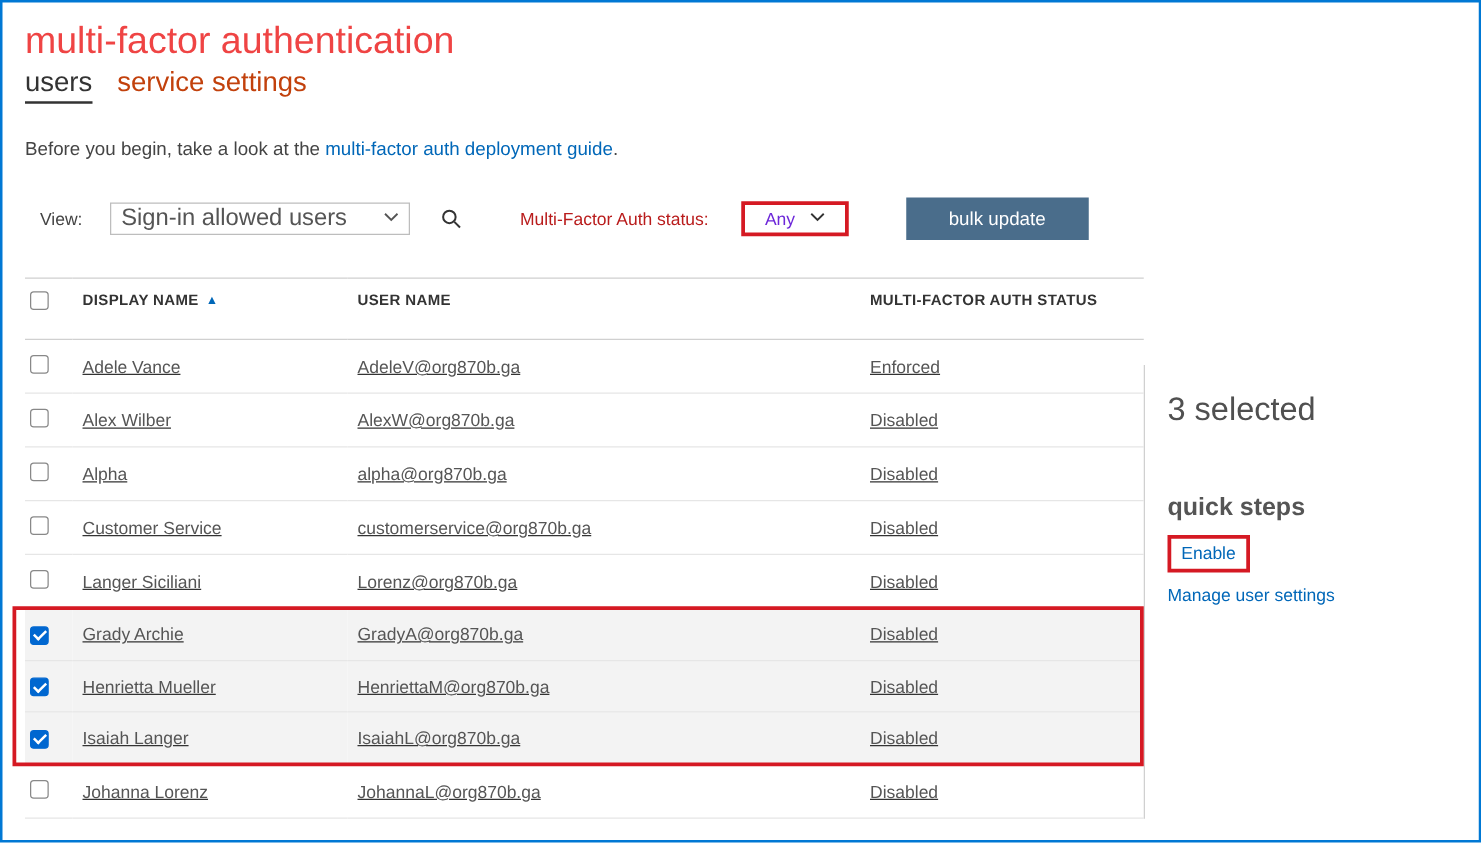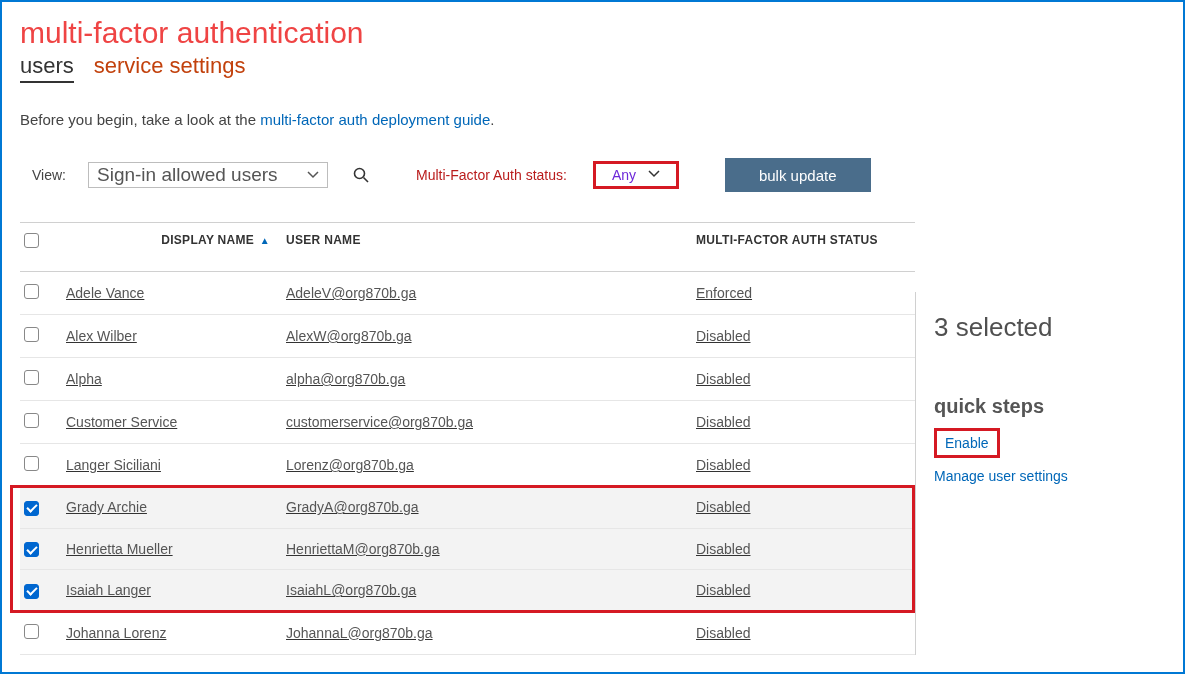--- a/index.html
+++ b/index.html
@@ -93,21 +93,21 @@
   text-align: left;
   font-size: 12px;
   font-weight: 700;
   color: #333;
   letter-spacing: 0.3px;
   padding: 10px 8px 20px 8px;
   border-bottom: 1px solid #d0d0d0;
   text-transform: uppercase;
   vertical-align: top;
 }
-thead th.sortable { cursor: pointer; color:#333;text-align:right; }
+thead th.sortable { cursor: pointer; color:#333; }
 .sort-arrow { color:#0067b8; font-size:10px; vertical-align: middle; margin-left:2px;}
 tbody td {
   font-size: 14px;
   color: #555;
   padding: 12px 8px;
 }
 tbody tr { border-bottom: 1px solid #e6e6e6; text-decoration: underline; }
 tbody tr.selected { background: #f3f3f3; }
 .col-check { width: 38px; padding-left: 4px; }
 .chk {

